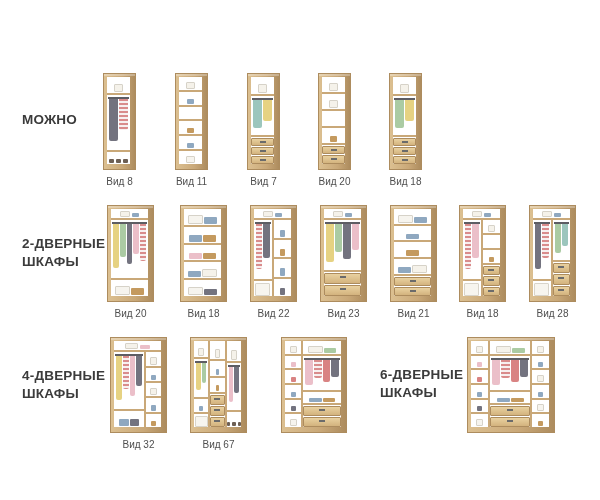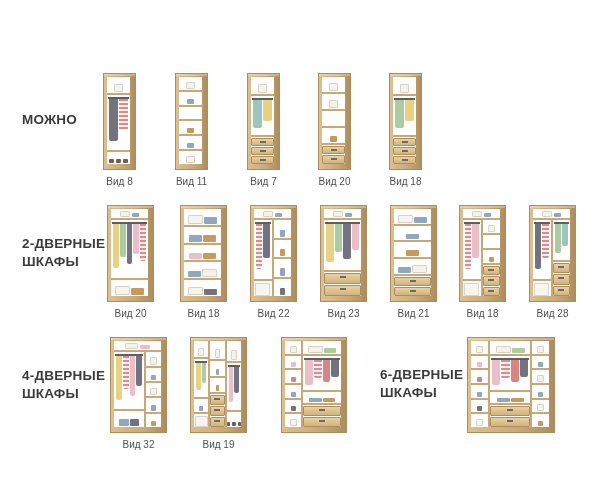--- a/index.html
+++ b/index.html
@@ -500,21 +500,21 @@
                 </div>
               </div>
               <div class="seg seg-shoes" style="flex: 0.8 1 0%;">
                 <div class="shoe"></div>
                 <div class="shoe"></div>
                 <div class="shoe"></div>
               </div>
             </div>
           </div>
         </div>
-        <div class="w-caption">Вид 19</div>
+        <div class="w-caption">Вид 67</div>
       </div>
       <div class="wardrobe" style="left: 281px; top: 337px; width: 66px; height: 96px;">
         <div class="w-frame">
           <div class="w-cols">
             <div class="w-col" style="flex: 1 1 0%;">
               <div class="seg seg-shelf" style="flex: 1 1 0%;">
                 <div class="item" style="background: rgb(245, 242, 234); border: 1px solid rgb(214, 210, 200);"></div>
               </div>
               <div class="seg seg-shelf" style="flex: 1 1 0%;">
                 <div class="item" style="background: rgb(235, 191, 201);"></div>

